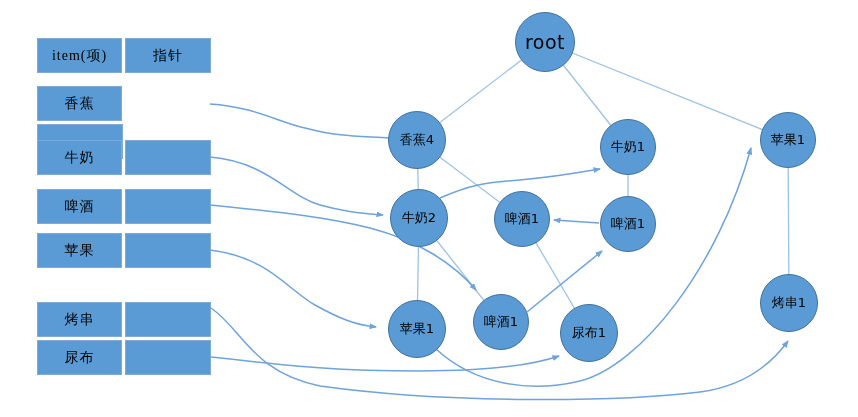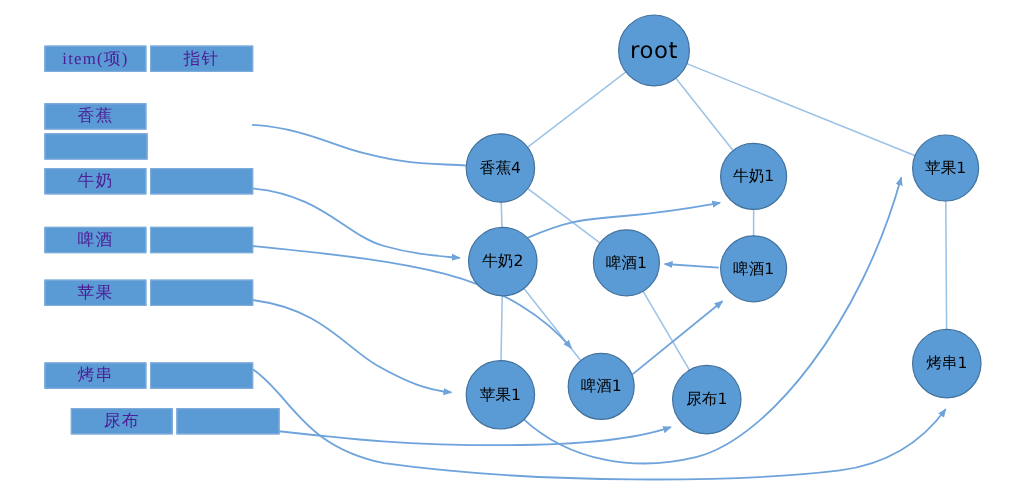--- a/index.html
+++ b/index.html
@@ -4,25 +4,25 @@
 <style>
   html,body{margin:0;padding:0;background:#fff;}
   #stage{
     position:relative;width:858px;height:417px;background:#ffffff;
     font-family:"DejaVu Sans","Liberation Sans",sans-serif;overflow:hidden;
   }
   #wires{position:absolute;left:0;top:0;width:858px;height:417px;}
   
   .hrow{position:absolute;display:flex;gap:3px;}
   .hcell{
-    width:85px;height:22px;background:#5B9BD5;
+    width:85px;height:35px;background:#5B9BD5;
     border:1px solid #7FABDB;box-sizing:border-box;
     display:flex;align-items:center;justify-content:center;
     font-family:"Liberation Serif","DejaVu Serif",serif;
-    font-size:14px;color:#4c1d95;letter-spacing:1px;
+    font-size:14px;color:#000000;letter-spacing:1px;
   }
   .hcell.ptr{width:86px;}
   
   .node{
     position:absolute;border-radius:50%;
     background:#5B9BD5;border:1.5px solid #41719C;box-sizing:border-box;
     display:flex;align-items:center;justify-content:center;
     color:#000000;font-size:13px;white-space:nowrap;
   }
   .node.root{font-size:19px;letter-spacing:0.5px;}
@@ -84,21 +84,21 @@
       <div class="hcell ptr"></div>
     </div>
     <div class="hrow" style="left:37px;top:233px;">
       <div class="hcell">苹果</div>
       <div class="hcell ptr"></div>
     </div>
     <div class="hrow" style="left:37px;top:302px;">
       <div class="hcell">烤串</div>
       <div class="hcell ptr"></div>
     </div>
-    <div class="hrow" style="left:37px;top:340px;margin-left:22px;">
+    <div class="hrow" style="left:37px;top:340px;">
       <div class="hcell">尿布</div>
       <div class="hcell ptr"></div>
     </div>
   </div>
 
   <div class="node root" style="left:515px;top:12px;width:60px;height:60px;">root</div>
   <div class="node" style="left:388px;top:111px;width:58px;height:58px;">香蕉4</div>
   <div class="node" style="left:600px;top:119px;width:56px;height:56px;">牛奶1</div>
   <div class="node" style="left:760px;top:112px;width:56px;height:56px;">苹果1</div>
   <div class="node" style="left:390px;top:189px;width:58px;height:58px;">牛奶2</div>

